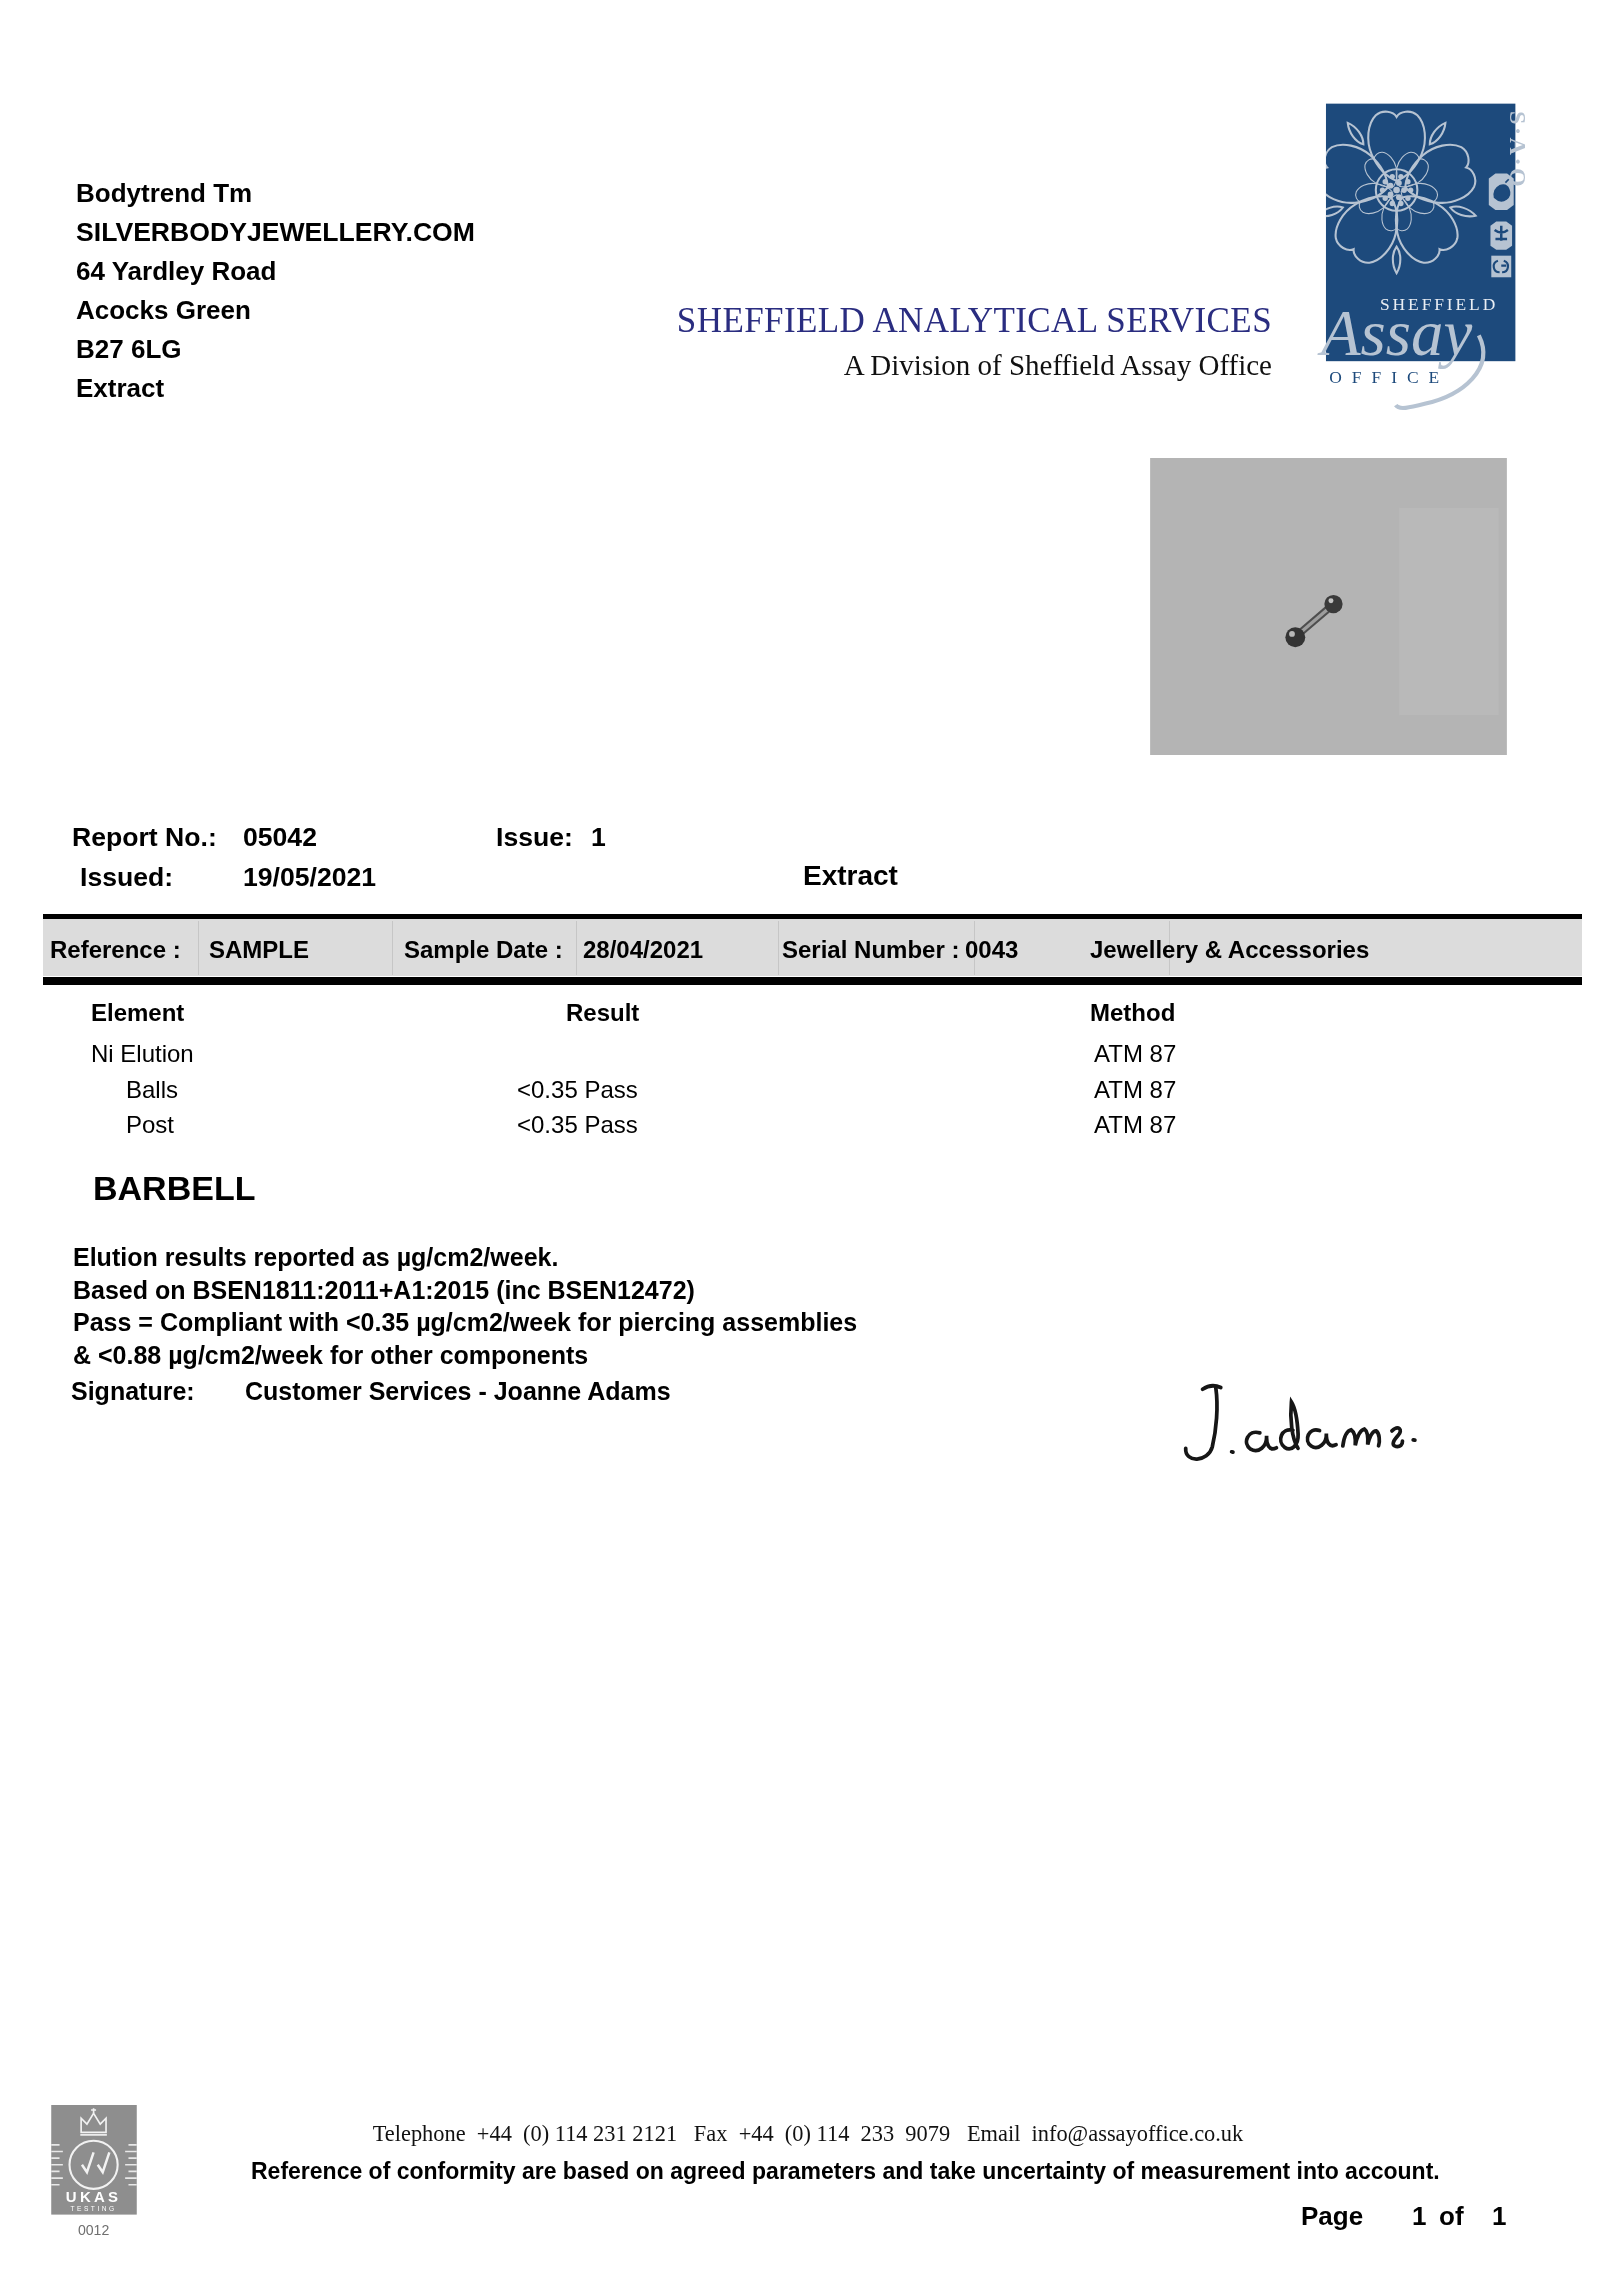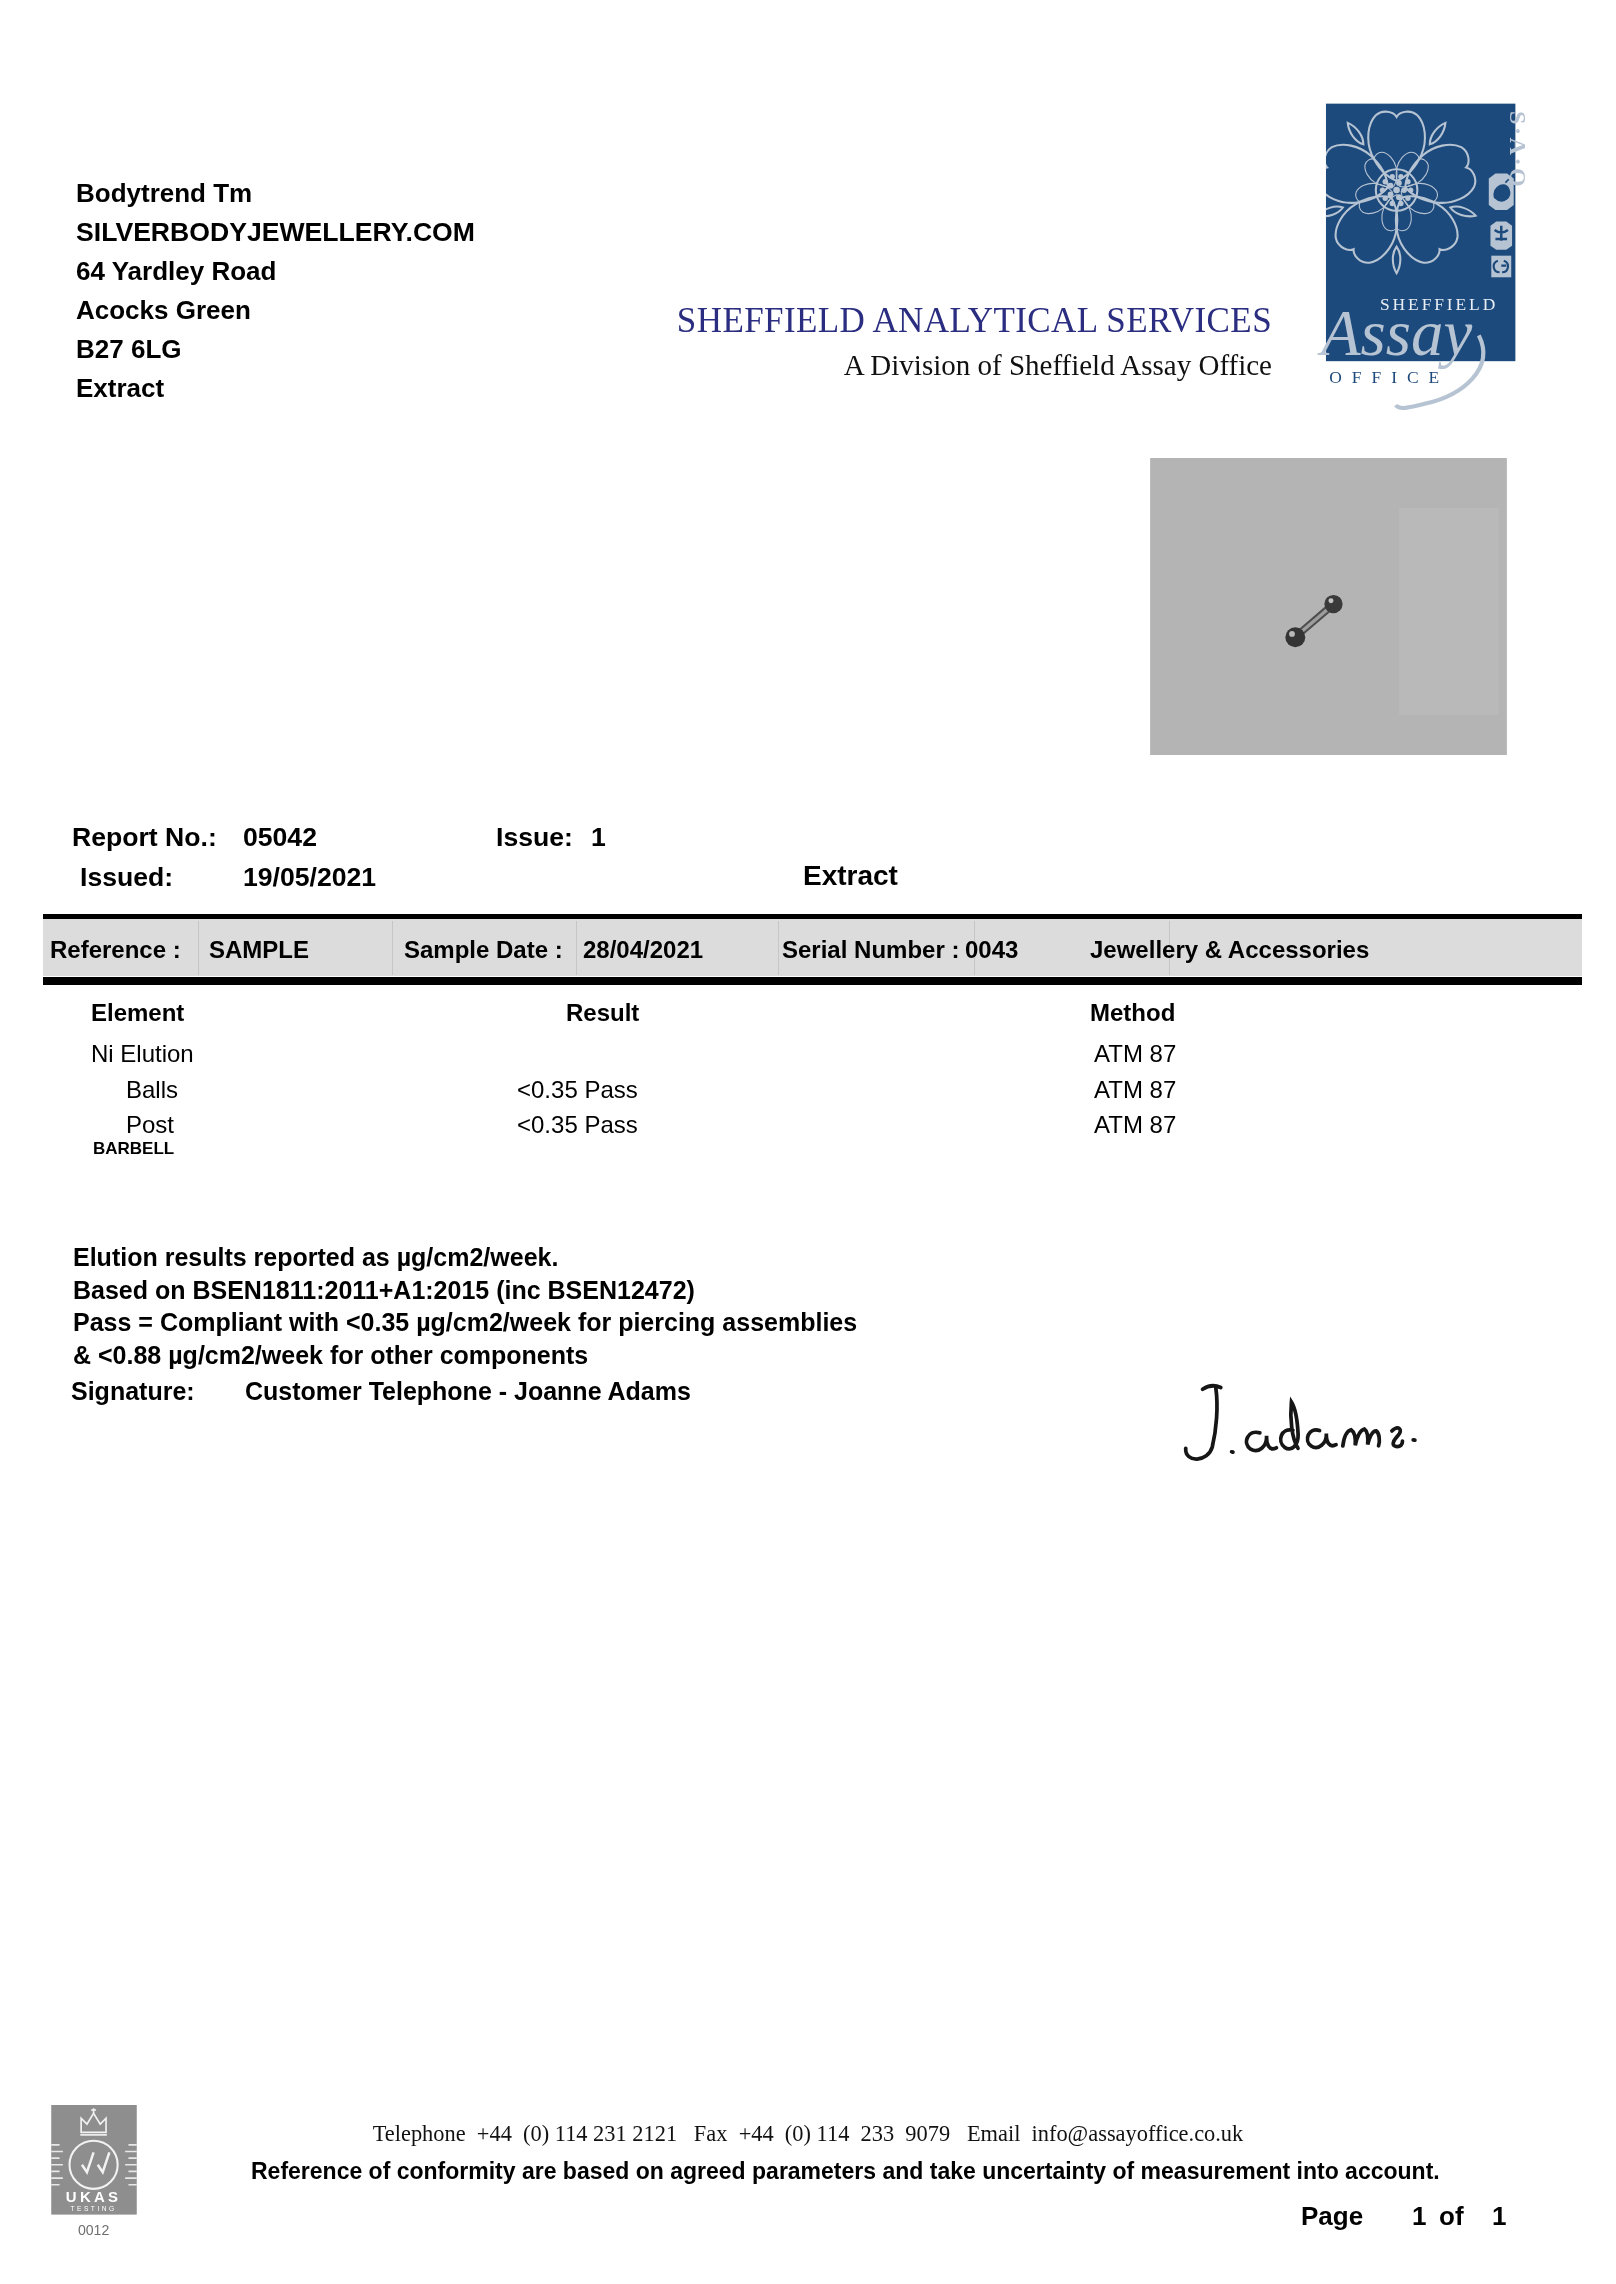--- a/index.html
+++ b/index.html
@@ -174,29 +174,29 @@
     <span class="abs td" style="left:126px;top:1076px;">Balls</span>
     <span class="abs td" style="left:517px;top:1076px;">&lt;0.35 Pass</span>
     <span class="abs td" style="left:1094px;top:1076px;">ATM 87</span>
   </div>
   <div>
     <span class="abs td" style="left:126px;top:1111px;">Post</span>
     <span class="abs td" style="left:517px;top:1111px;">&lt;0.35 Pass</span>
     <span class="abs td" style="left:1094px;top:1111px;">ATM 87</span>
   </div>
 
-  <span class="abs b" style="left:93px;top:1139px;font-size:17px;">BARBELL</span>
+  <span class="abs b" style="left:93px;top:1169px;font-size:34px;">BARBELL</span>
 
   <div class="abs note" style="top:1243px;">Elution results reported as µg/cm2/week.</div>
   <div class="abs note" style="top:1276px;">Based on BSEN1811:2011+A1:2015 (inc BSEN12472)</div>
   <div class="abs note" style="top:1308px;">Pass = Compliant with &lt;0.35 µg/cm2/week for piercing assemblies</div>
   <div class="abs note" style="top:1341px;">&amp; &lt;0.88 µg/cm2/week for other components</div>
 
   <span class="abs b" style="left:71px;top:1377px;font-size:25px;">Signature:</span>
-  <span class="abs b" style="left:245px;top:1377px;font-size:25px;">Customer Telephone - Joanne Adams</span>
+  <span class="abs b" style="left:245px;top:1377px;font-size:25px;">Customer Services - Joanne Adams</span>
 
   <div class="abs" style="left:1153px;top:1370px;transform:rotate(-3deg);">
     <svg width="266" height="108" viewBox="0 0 320 130">
       <g stroke="#161616" stroke-width="4.5" stroke-linecap="round" fill="none">
         <path d="M62,18 C70,13 78,14 84,17"></path>
         <path d="M78,17 C80,40 76,68 70,88 C64,106 36,106 38,88"></path>
         <path d="M93,95 l1.5,0.5"></path>
         <path d="M128,74 C114,69 106,85 116,93 C125,99 136,91 136,78 C135,88 138,97 147,93"></path>
         <path d="M168,73 C154,69 148,85 157,93 C165,99 174,91 174,78 C174,58 172,46 168,39 C165,58 166,83 173,95"></path>
         <path d="M200,75 C187,70 180,86 189,93 C197,99 208,91 208,79 C207,89 211,97 219,93"></path>

